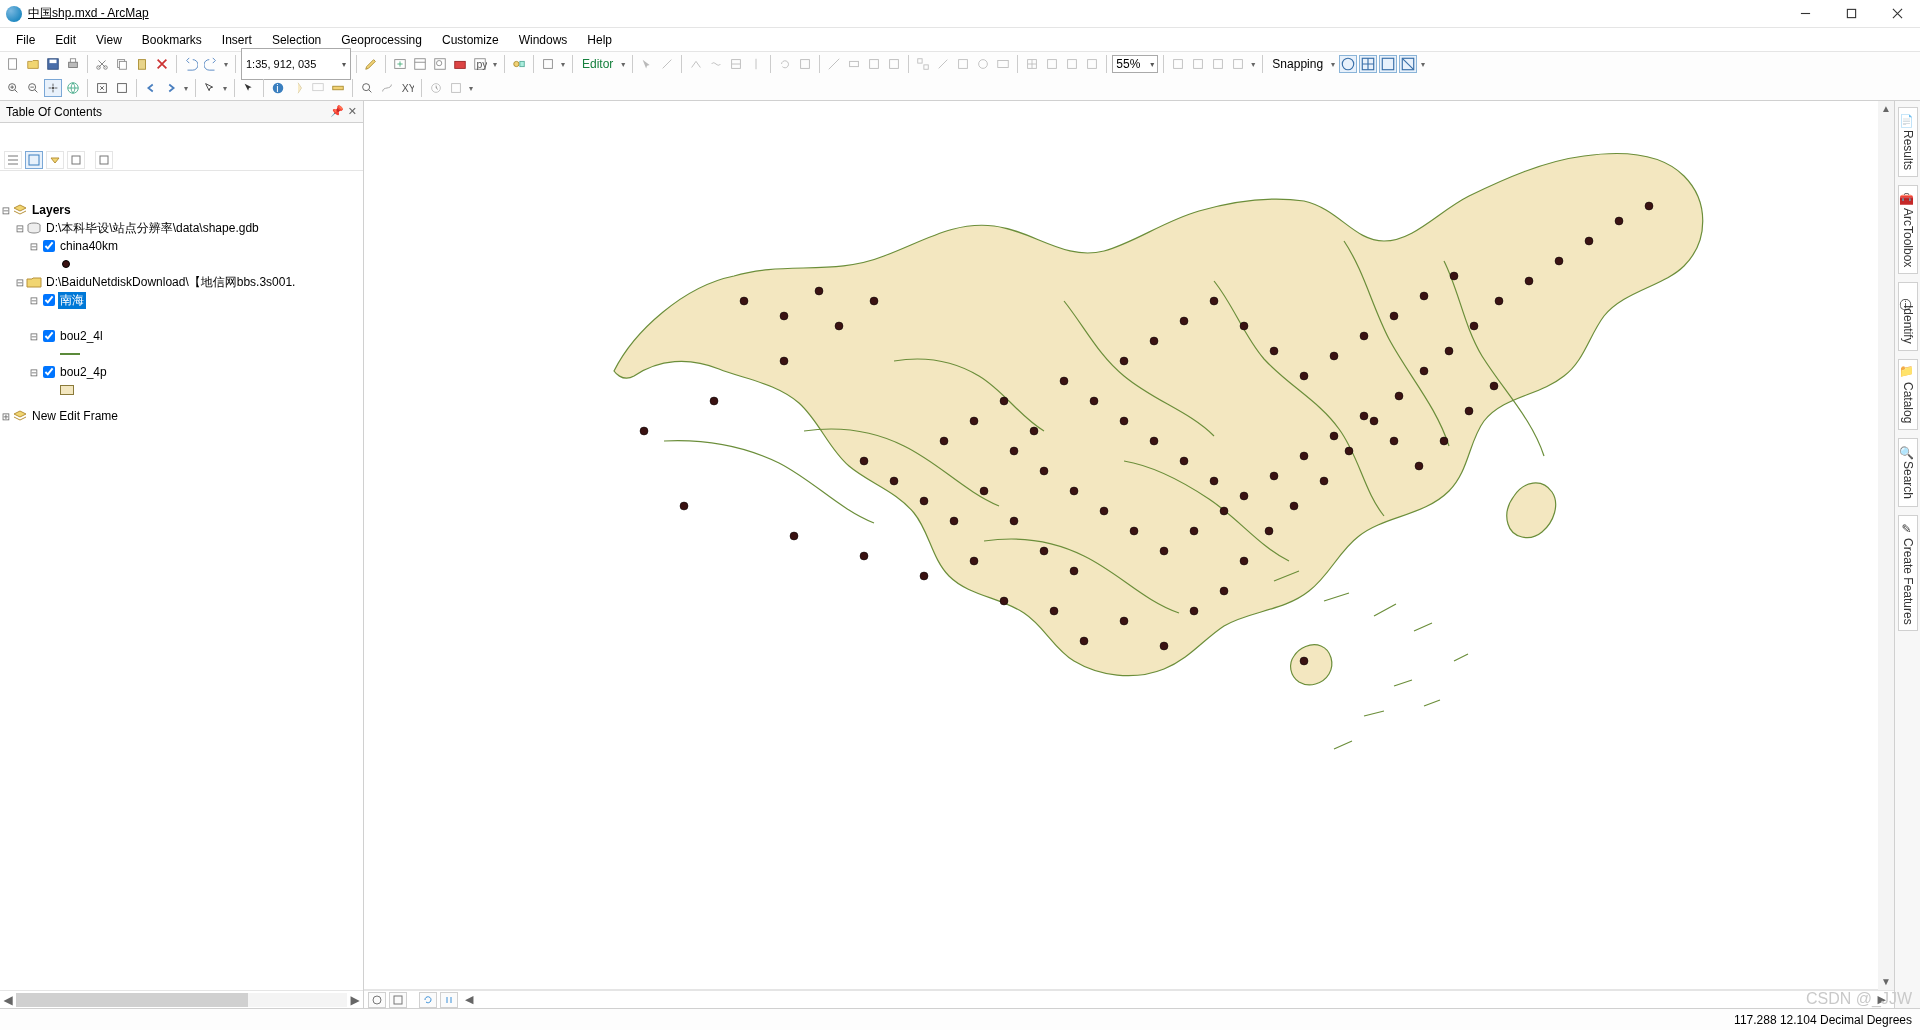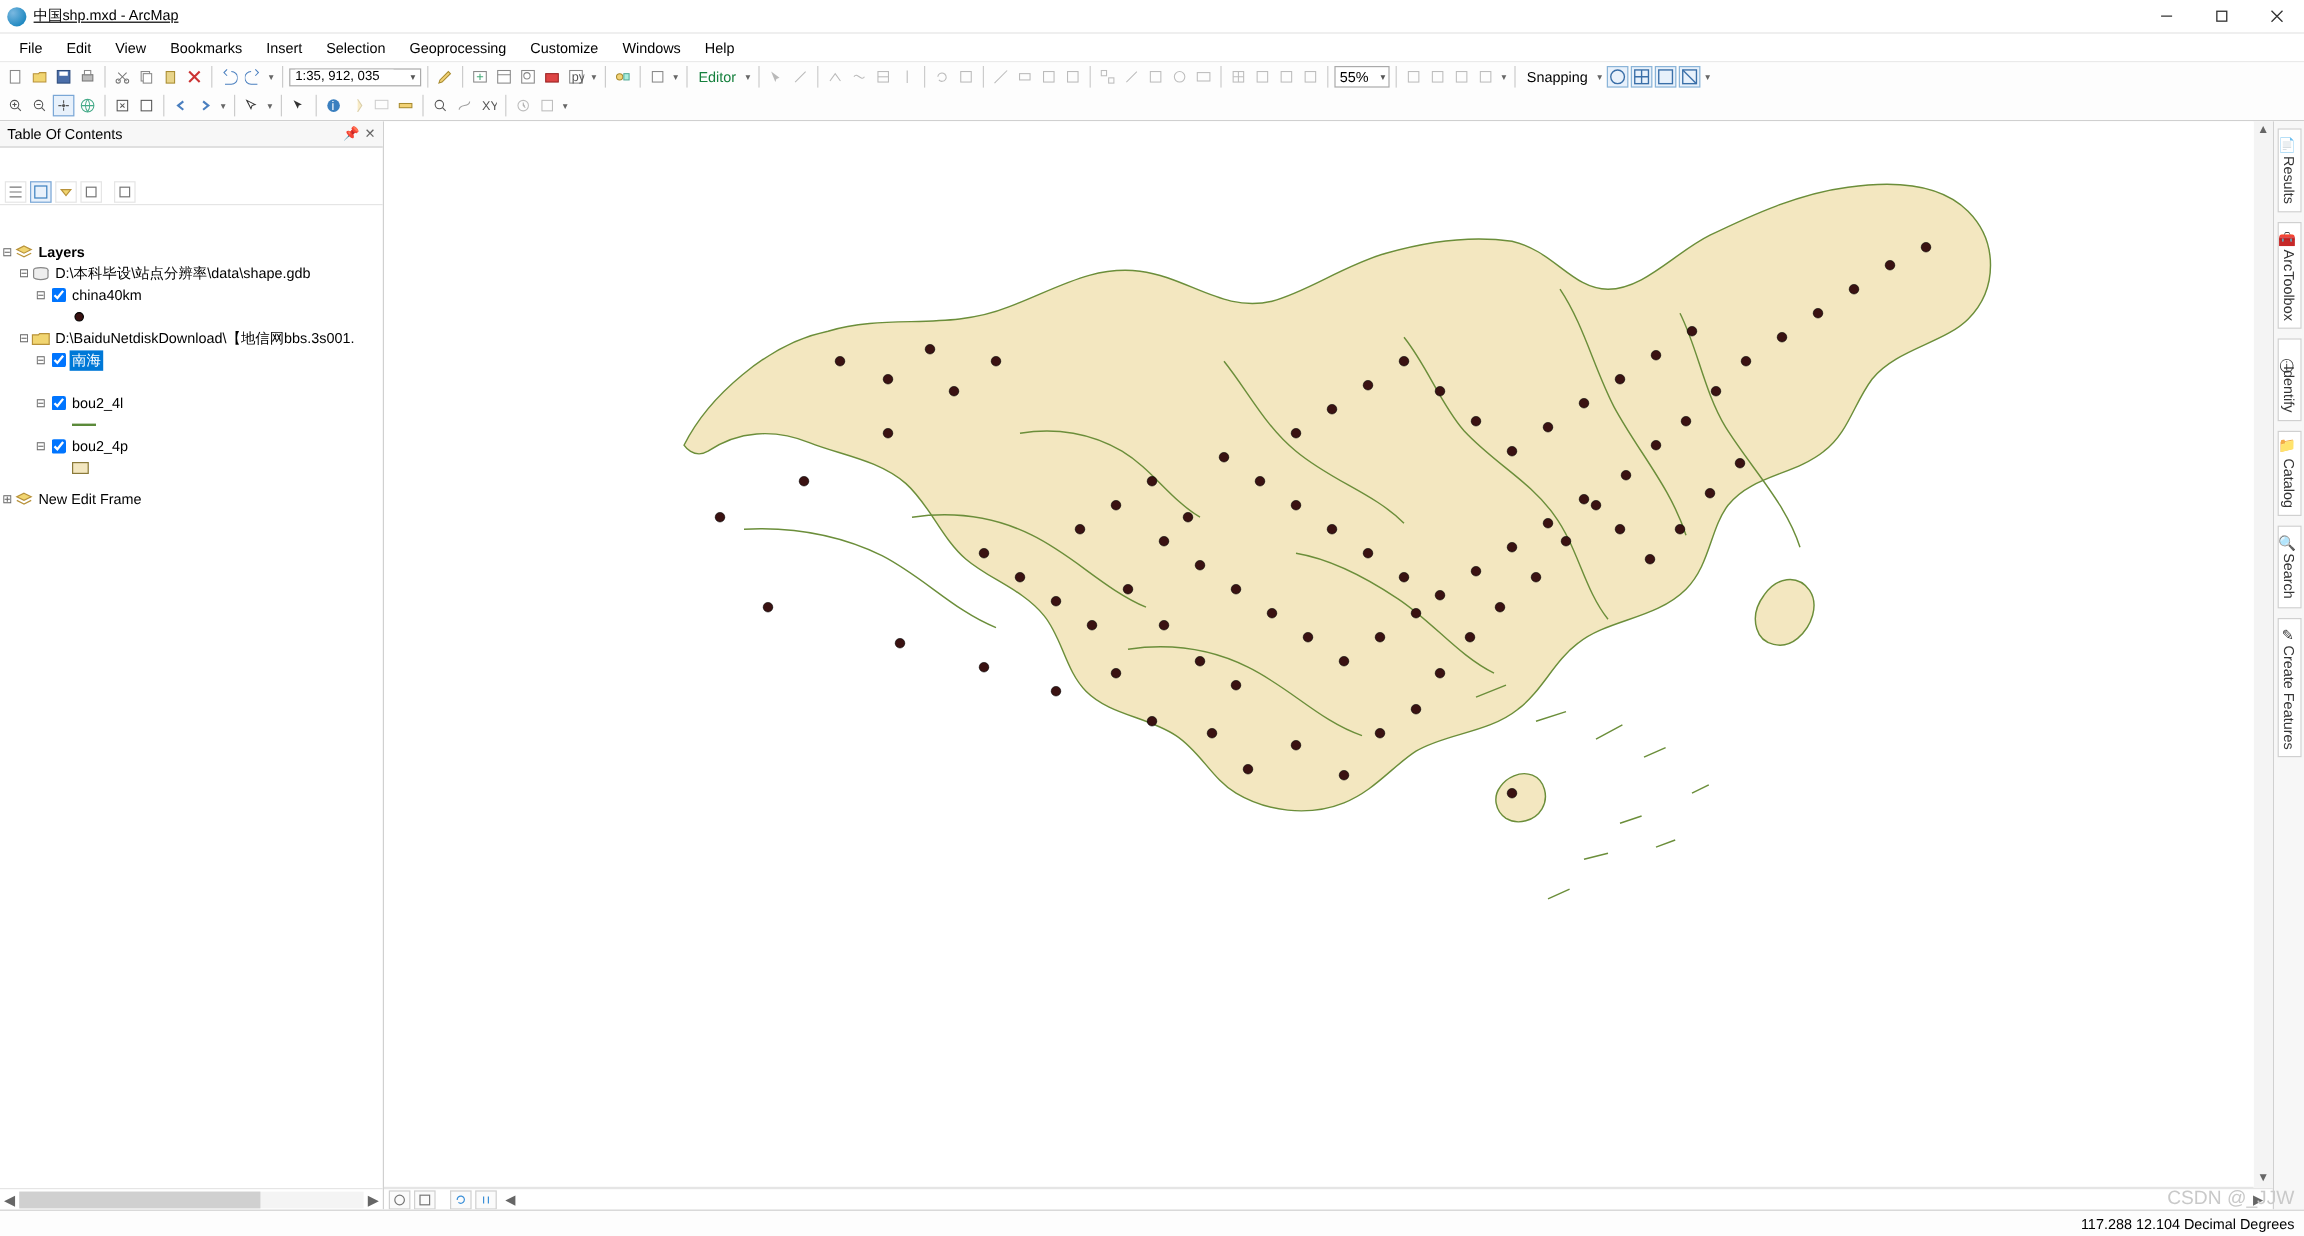--- a/index.html
+++ b/index.html
@@ -17,32 +17,32 @@
 .menubar { height: 24px; display: flex; align-items: center; padding: 0 6px; border-bottom: 1px solid #e5e5e5; }
 .menubar span { padding: 4px 10px; color: #000; }
 
 
 .toolbars { display: flex; flex-direction: column; border-bottom: 1px solid #d0d0d0; background: #fdfdfd; }
 .toolbar { height: 24px; display: flex; align-items: center; padding: 0 4px; gap: 2px; }
 .tb { width: 18px; height: 18px; display: flex; align-items: center; justify-content: center; border: 1px solid transparent; }
 .tb svg { width: 14px; height: 14px; }
 .sep { width: 1px; height: 18px; background: #ccc; margin: 0 3px; }
 .small-arrow { width: 8px; display:flex; align-items:center; justify-content:center; color:#666; font-size:8px;}
-.scale-combo { height: 15px; width: 110px; border: 1px solid #aaa; display:flex; align-items:center; padding: 0 4px; background:#fff; }
+.scale-combo { height: 32px; width: 110px; border: 1px solid #aaa; display:flex; align-items:center; padding: 0 4px; background:#fff; }
 .scale-combo input { border: 0; outline: 0; width: 82px; font-size: 11px; }
 .scale-combo .dd { margin-left:auto; color:#555; font-size:8px; }
 .editor-lbl { padding: 0 4px; color:#15803d; }
 .pct-box { width: 46px; height: 18px; border:1px solid #aaa; display:flex; align-items:center; padding:0 3px; background:#fff; font-size:11px; }
 .pct-box .dd { margin-left:auto; color:#555; font-size:8px; }
 .snapping-lbl { padding: 0 4px; color:#000; }
 .snap-btn { width:18px; height:18px; border:1px solid #8ab4d8; background:#e8f1fb; display:flex; align-items:center; justify-content:center; }
 
 
 .main { flex: 1; display: flex; overflow: hidden; }
-.toc-panel { width: 320px; border-right: 1px solid #d0d0d0; display: flex; flex-direction: column; background: #fff; gap: 26px; }
+.toc-panel { width: 364px; border-right: 1px solid #d0d0d0; display: flex; flex-direction: column; background: #fff; gap: 26px; }
 .toc-header { height: 22px; border-bottom: 1px solid #d0d0d0; background: #f7f7f7; display: flex; align-items: center; padding: 0 6px; font-size: 12px; color: #000; }
 .toc-header .spacer { flex: 1; }
 .toc-header .pin, .toc-header .x { margin-left: 4px; color: #666; font-size: 11px; }
 .toc-switcher { height: 22px; border-bottom: 1px solid #e5e5e5; display:flex; align-items:center; gap:3px; padding:0 4px; }
 .toc-switcher .sw { width:18px; height:18px; border:1px solid #e5e5e5; display:flex; align-items:center; justify-content:center; background:#fff; }
 .toc-switcher .sw.active { border:1px solid #7aa7d6; background:#e8f1fb; }
 .toc-tree { flex:1; overflow:auto; padding: 4px 0; font-size: 12px; }
 .tree-row { display:flex; align-items:center; height:18px; white-space: nowrap; }
 .tree-row .indent { display:inline-block; }
 .tree-row .exp { width:12px; text-align:center; color:#666; font-size:10px; display:inline-block; cursor:default; }

